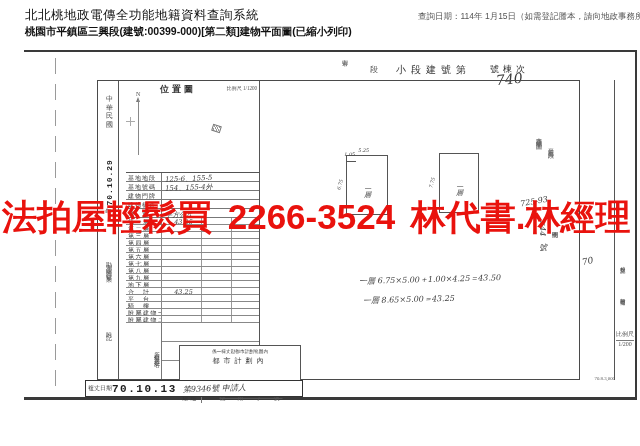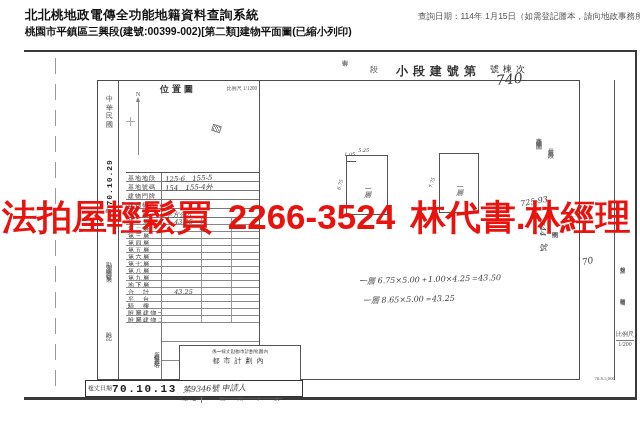--- a/index.html
+++ b/index.html
@@ -2,37 +2,37 @@
 <html><head>
 <meta charset="utf-8">
 <style>
   * { margin:0; padding:0; box-sizing:border-box; }
   body { background:#fff; }
   .page {
     position:relative; width:640px; height:446px; overflow:hidden;
     background:#fff; font-family:"Liberation Sans", sans-serif; color:#222;
   }
   
-  .app-title { position:absolute; left:25px; top:7px; font-size:12.5px; font-weight:bold; color:#111; letter-spacing:.5px; }
+  .app-title { position:absolute; left:25px; top:7px; font-size:12.5px; font-weight:normal; color:#111; letter-spacing:.5px; }
   .query-date { position:absolute; left:418px; top:11px; font-size:8.5px; color:#555; white-space:nowrap; }
   .subtitle { position:absolute; left:25px; top:25px; font-size:10.5px; font-weight:bold; color:#111; }
 
   
   .scan {
     position:absolute; left:24px; top:50px; width:613px; height:350px;
     background:#fff; font-family:"Liberation Serif", serif; color:#333;
     border-top:2px solid #3a3a3a; border-right:2px solid #3a3a3a; border-bottom:3px solid #3a3a3a;
   }
   .scan-left-line { position:absolute; left:31px; top:6px; height:336px; width:1px;
     background:repeating-linear-gradient(#9a9a9a 0 16px, transparent 16px 26px); }
 
   .form-title { position:absolute; left:80px; top:8px; font-size:10px; letter-spacing:2.5px; color:#222; white-space:nowrap; }
   .twp { position:absolute; left:316px; top:3px; font-size:6px; line-height:7px; width:8px; color:#555; writing-mode:vertical-rl; }
   .sec { position:absolute; left:346px; top:12px; font-size:8px; color:#555; }
-  .subsec { position:absolute; left:372px; top:11px; font-size:12px; letter-spacing:5px; color:#333; white-space:nowrap;font-weight:bold; }
+  .subsec { position:absolute; left:372px; top:11px; font-size:10px; letter-spacing:5px; color:#333; white-space:nowrap; }
   .bno-suffix { position:absolute; left:466px; top:11px; font-size:9px; letter-spacing:4px; color:#333; white-space:nowrap; }
   .hand { font-family:"DejaVu Serif", serif; font-style:italic; color:#3d3d3d; }
   .hand-740 { position:absolute; left:472px; top:19px; font-size:14px; transform:rotate(-6deg); }
 
   
   .formbox { position:absolute; left:73px; top:28px; width:483px; height:300px; border:1px solid #4a4a4a; }
 
   
   .lstrip { position:absolute; left:0; top:0; width:21px; height:100%; border-right:1px solid #555; }
   .era { position:absolute; left:6px; top:8px; writing-mode:vertical-rl; font-size:7px; letter-spacing:9px; color:#444; }
@@ -124,21 +124,21 @@
     font-family:"Liberation Sans", sans-serif; z-index:50;
   }
 </style>
 </head>
 <body>
 
 <div class="page">
 
   <div class="app-title">北北桃地政電傳全功能地籍資料查詢系統</div>
   <div class="query-date">查詢日期：114年 1月15日（如需登記謄本，請向地政事務所申請，）</div>
-  <div class="subtitle">桃園市平鎮區三興段(建號:00399-002)[第二類]建物平面圖(已縮小列印)</div>
+  <div class="subtitle">桃園市平鎮區三興段(建號:00399-000)[第二類]建物平面圖(已縮小列印)</div>
 
   <div class="scan">
     <div class="scan-left-line"></div>
 
     <div class="twp">鄉市</div>
     <div class="sec">段</div>
     <div class="subsec">小段建號第</div>
     <div class="bno-suffix">號棟次</div>
     <div class="hand hand-740">740</div>
 

